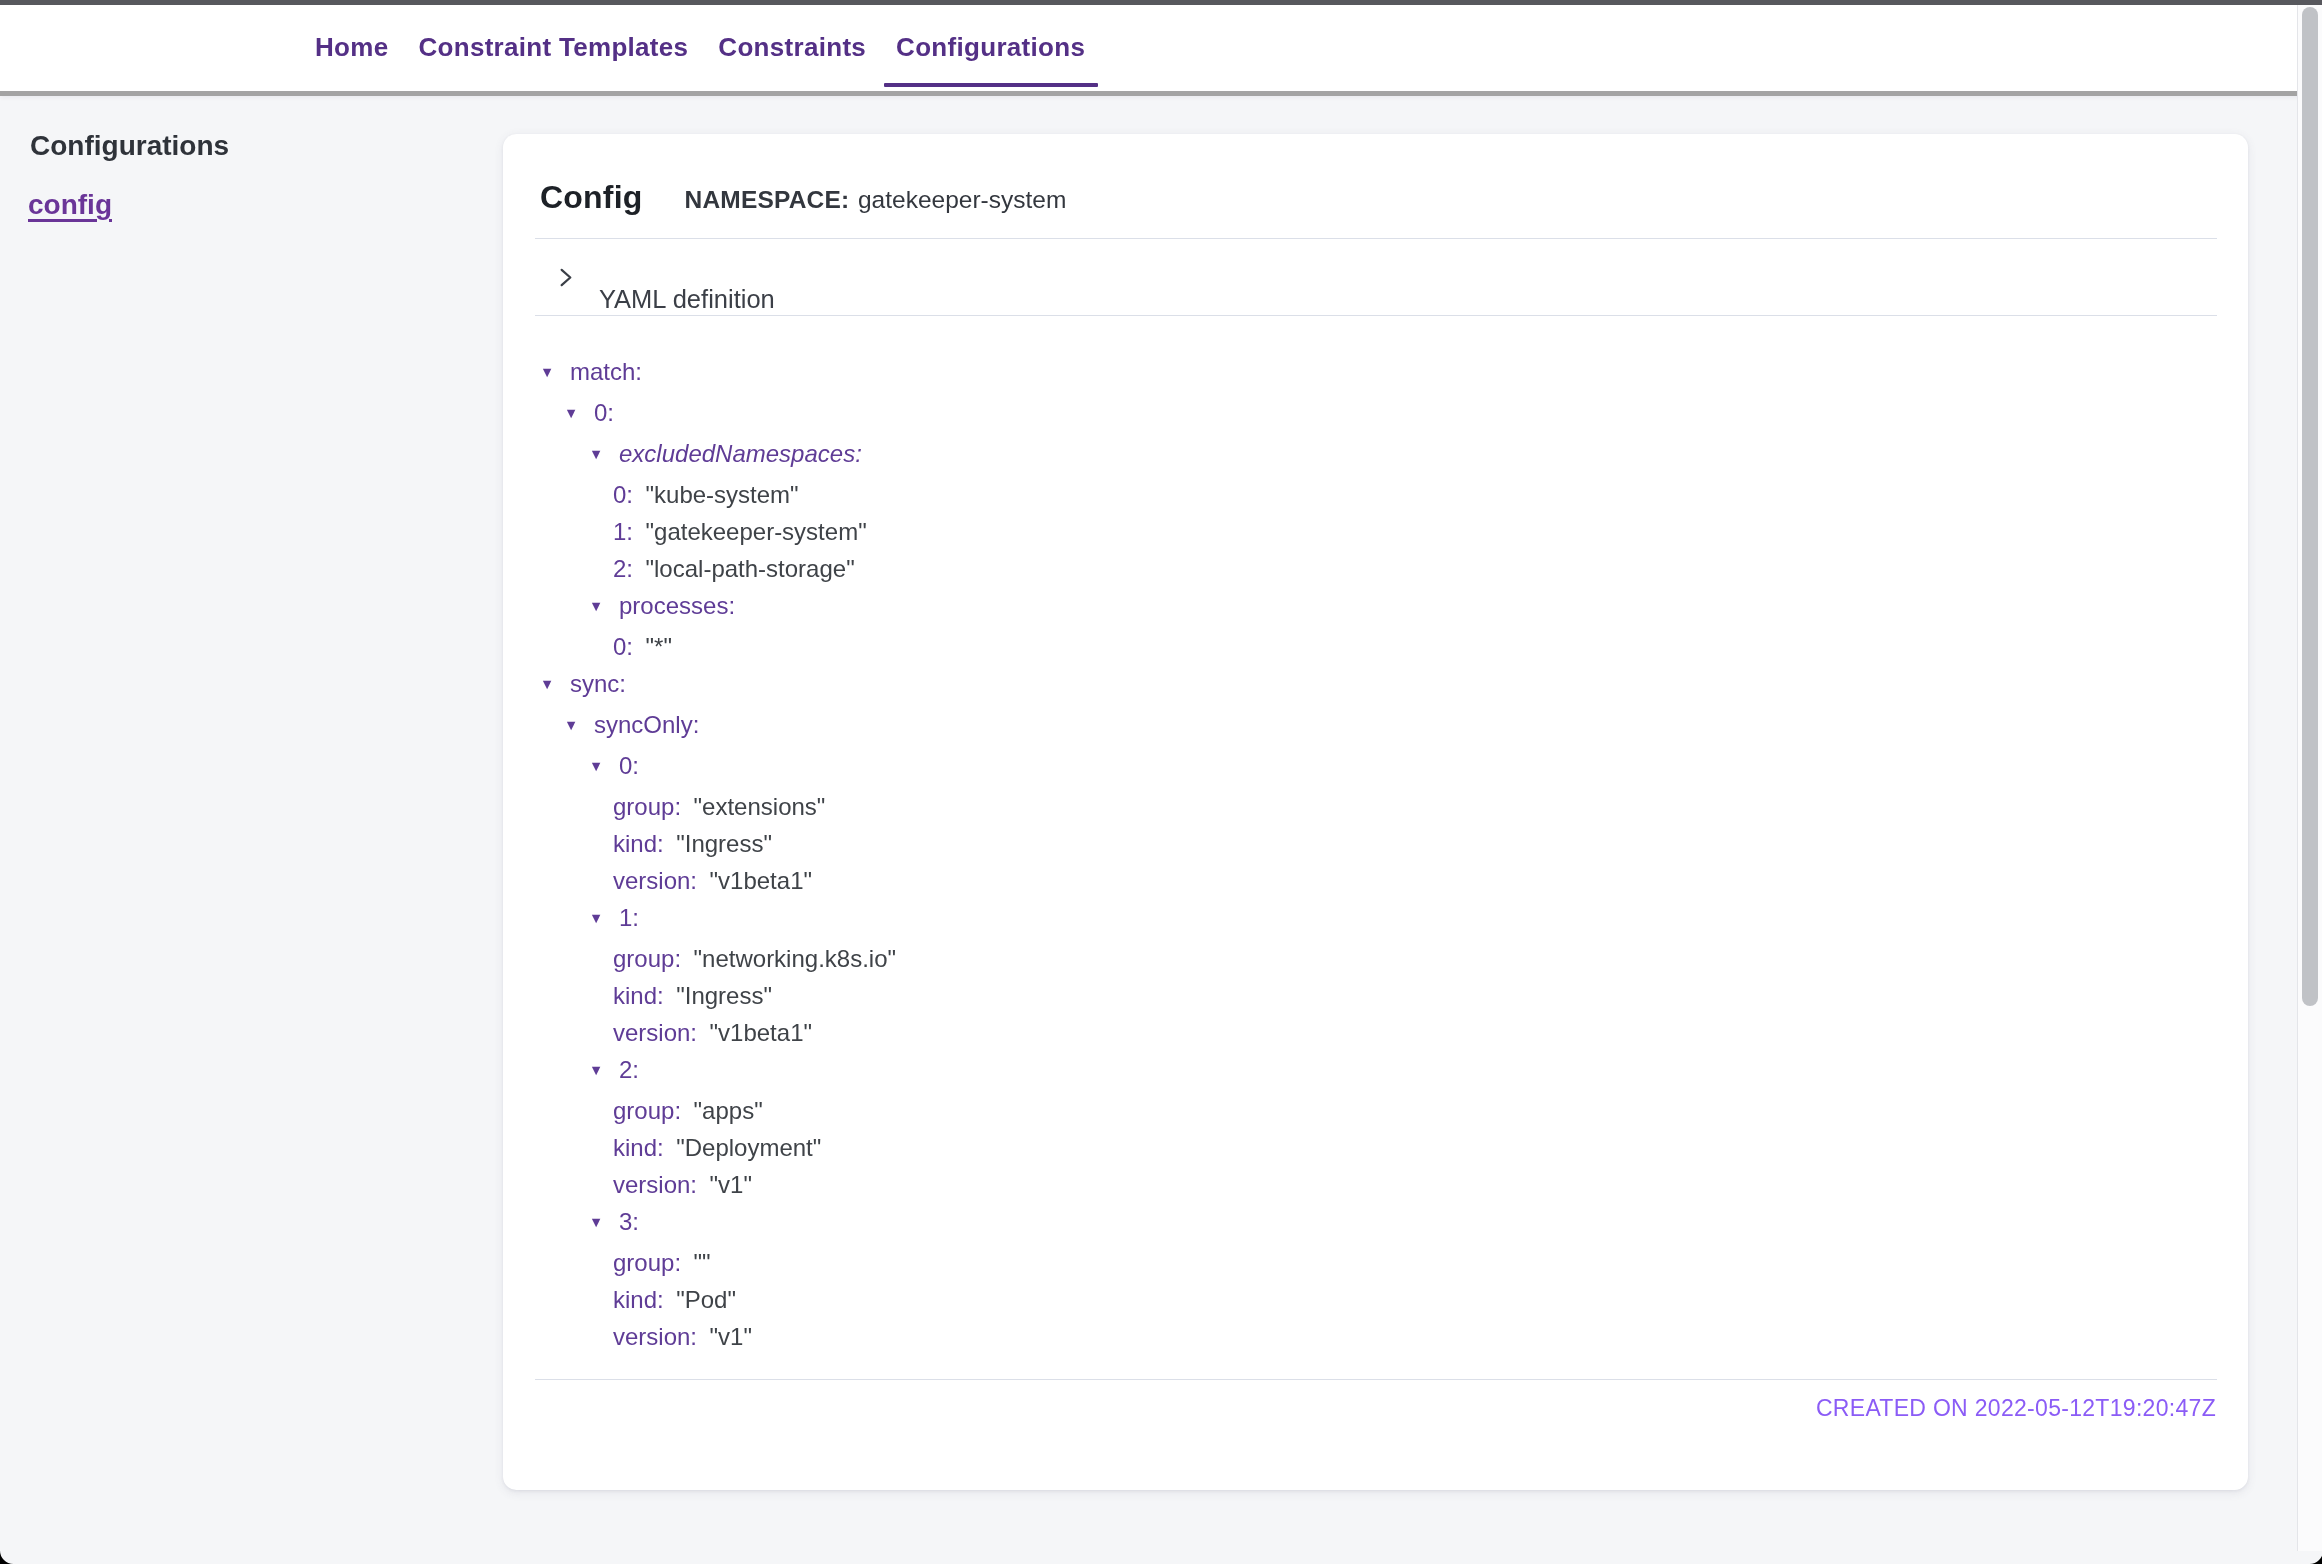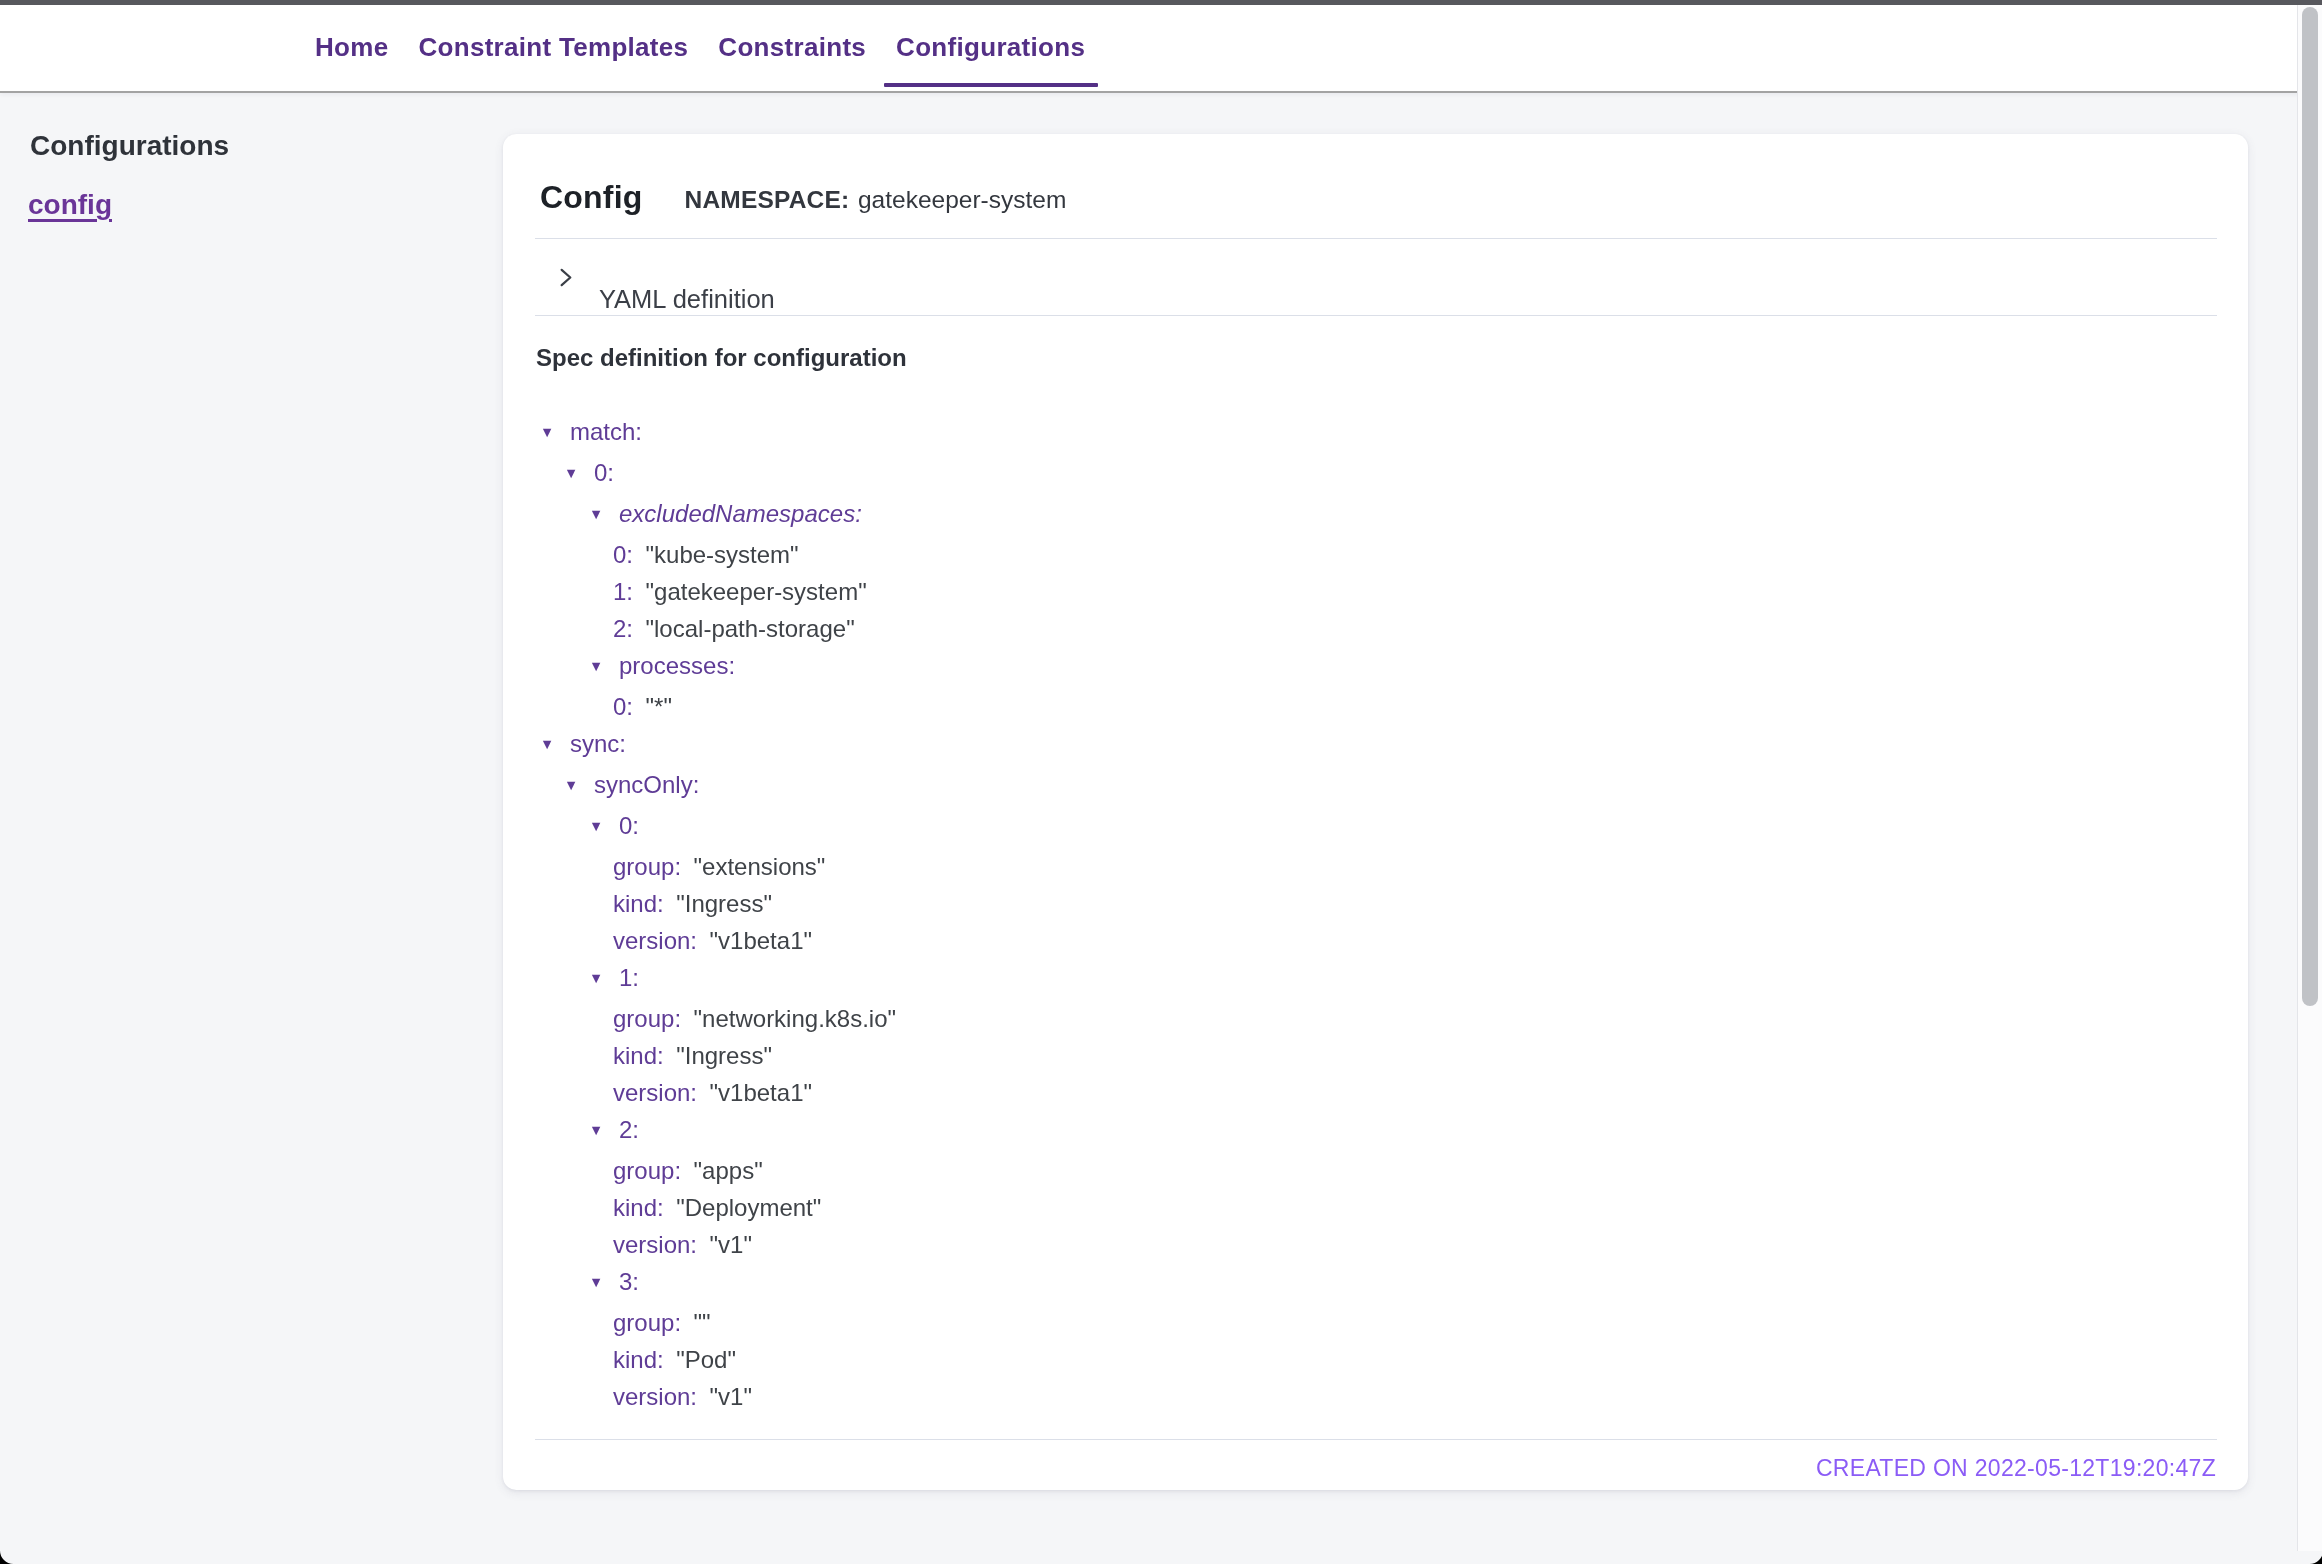--- a/index.html
+++ b/index.html
@@ -19,21 +19,21 @@
   .top-strip{
     position:absolute;top:0;left:0;right:0;height:4.8px;
     background:#57585d;z-index:30;
   }
   
   .topnav{
     position:absolute;top:4.8px;left:0;right:0;height:86px;
     background:#ffffff;
     display:flex;align-items:center;
     padding-left:315px;gap:30px;
-    border-bottom:2px solid #a3a3a3;
+    border-bottom:5px solid #a3a3a3;
     box-shadow:0 1.9px 4.8px rgba(40,40,70,.07);
     z-index:20;
   }
   .nav-item{
     position:relative;height:100%;
     display:flex;align-items:center;
     font-size:26px;font-weight:600;letter-spacing:0.3px;
     color:#543086;cursor:pointer;white-space:nowrap;
   }
   .nav-item.active::after{
@@ -140,21 +140,20 @@
 
     <div class="yaml-row">
       <svg class="chev" width="25" height="25" viewBox="0 0 26 26">
         <polyline points="9,5 18,13 9,21" fill="none" stroke="#3b3f47" stroke-width="2.3" stroke-linecap="round" stroke-linejoin="round"></polyline>
       </svg>
       <span class="yaml-label">YAML definition</span>
     </div>
 
     <hr>
 
-    <div class="spec-heading">Spec definition for configuration</div>
 
     <div class="tree">
         <div class="tree-row" style="padding-left: 37px;"><span class="caret">▼</span><span class="t-key">match:</span></div>
         <div class="tree-row" style="padding-left: 61px;"><span class="caret">▼</span><span class="t-key">0:</span></div>
         <div class="tree-row" style="padding-left: 86px; font-style: italic;"><span class="caret">▼</span><span class="t-key">excludedNamespaces:</span></div>
         <div class="tree-row" style="padding-left: 110px;"><span class="t-key">0:</span><span class="t-val">"kube-system"</span></div>
         <div class="tree-row" style="padding-left: 110px;"><span class="t-key">1:</span><span class="t-val">"gatekeeper-system"</span></div>
         <div class="tree-row" style="padding-left: 110px;"><span class="t-key">2:</span><span class="t-val">"local-path-storage"</span></div>
         <div class="tree-row" style="padding-left: 86px;"><span class="caret">▼</span><span class="t-key">processes:</span></div>
         <div class="tree-row" style="padding-left: 110px;"><span class="t-key">0:</span><span class="t-val">"*"</span></div>

